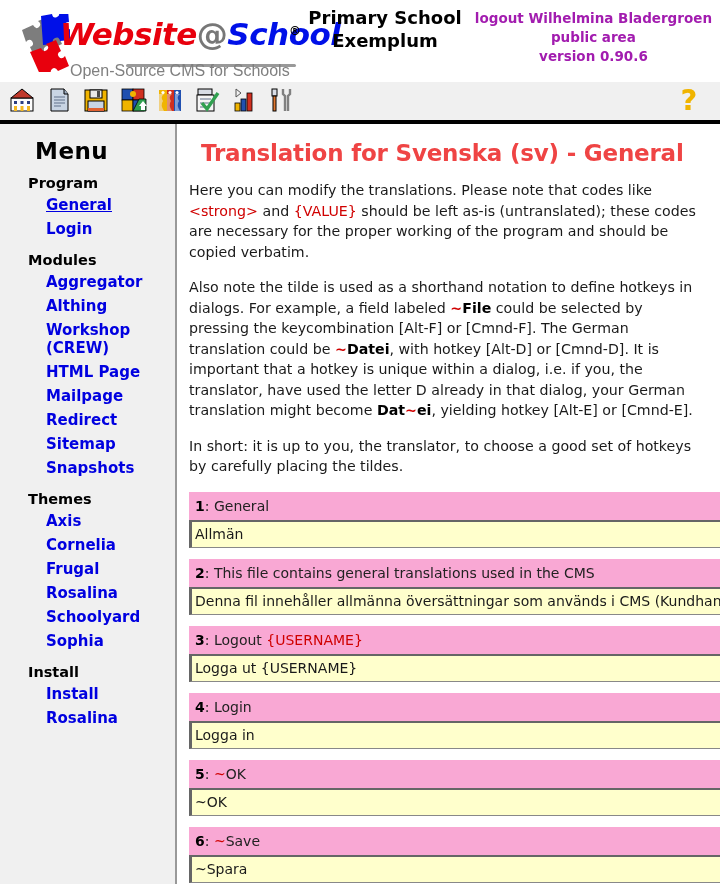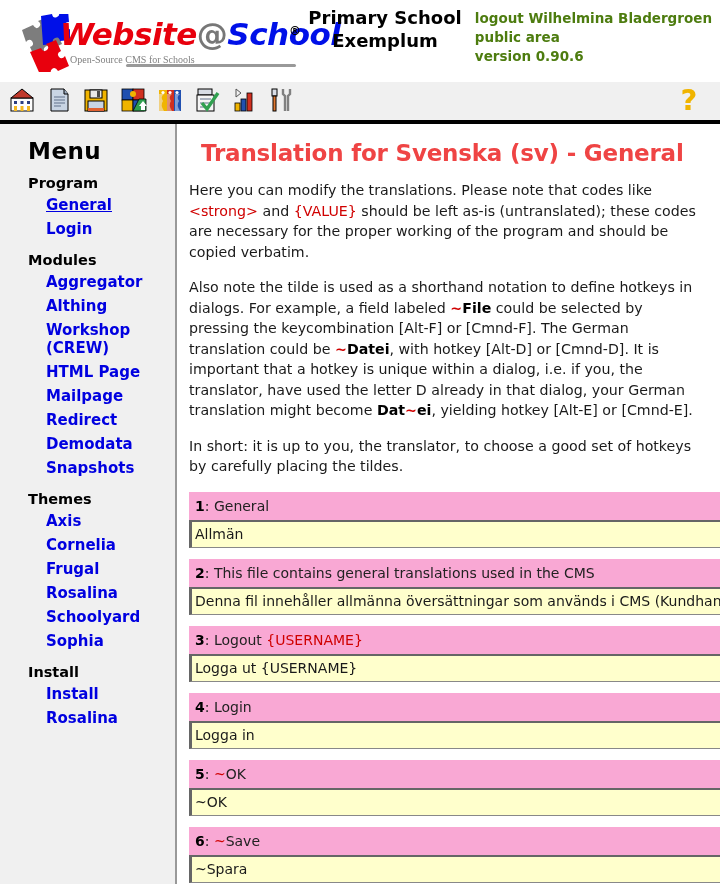--- a/index.html
+++ b/index.html
@@ -31,24 +31,24 @@
     font-weight: bold;
     font-style: italic;
     letter-spacing: -0.5px;
     white-space: nowrap;
   }
   #logo-word .red { color: #e8000d; }
   #logo-word .blue { color: #0010e8; }
   #logo-word .at { color: #777777; font-style: normal; }
   #logo-tagline {
     position: absolute;
-    left: 62px; top: 44px;
-    font-size: 10px;
+    left: 62px; top: 52px;
+    font-size: 16px;
     color: #808080;
-    font-family: Liberation Serif, serif;
+    font-family: Liberation Sans, sans-serif;
     letter-spacing: 0px;
     white-space: nowrap;
   }
   #logo-underline {
     position: absolute;
     left: 118px; top: 54px;
     width: 170px; height: 3px;
     background: #999999;
     border-radius: 2px;
   }
@@ -66,24 +66,24 @@
     text-align: center;
     font-size: 18px;
     font-weight: bold;
     color: #000000;
     line-height: 23px;
   }
 
   #user-block {
     position: absolute;
     right: 8px; top: 9px;
-    text-align: left;
+    text-align: center;
     font-size: 13.5px;
     font-weight: bold;
-    color: #4d7c0f;
+    color: #a21caf;
     line-height: 19px;
   }
 
   
   #toolbar {
     position: relative;
     height: 42px;
     background: #f0f0f0;
     border-bottom: 4px solid #000000;
   }
@@ -122,21 +122,21 @@
     width: 177px;
     background: #f0f0f0;
     border-right: 2px solid #999999;
     padding: 8px 0 0 0;
     flex: 0 0 177px;
   }
   #menu-title {
     font-size: 23px;
     font-weight: bold;
     color: #000;
-    padding: 6px 0 0 28px;
+    padding: 6px 0 0 35px;
     letter-spacing: 0.5px;
   }
   .menu-group {
     font-size: 14.5px;
     font-weight: bold;
     color: #000;
     padding: 11px 0 2px 28px;
   }
   .menu-link {
     display: block;
@@ -330,21 +330,21 @@
         <div class="menu-group">Program</div>
         <a class="menu-link active">General</a>
         <a class="menu-link">Login</a>
         <div class="menu-group">Modules</div>
         <a class="menu-link">Aggregator</a>
         <a class="menu-link">Althing</a>
         <a class="menu-link">Workshop (CREW)</a>
         <a class="menu-link">HTML Page</a>
         <a class="menu-link">Mailpage</a>
         <a class="menu-link">Redirect</a>
-        <a class="menu-link">Demodata</a>
+        <a class="menu-link">Sitemap</a>
         <a class="menu-link">Snapshots</a>
         <div class="menu-group">Themes</div>
         <a class="menu-link">Axis</a>
         <a class="menu-link">Cornelia</a>
         <a class="menu-link">Frugal</a>
         <a class="menu-link">Rosalina</a>
         <a class="menu-link">Schoolyard</a>
         <a class="menu-link">Sophia</a>
         <div class="menu-group">Install</div>
         <a class="menu-link">Install</a>

